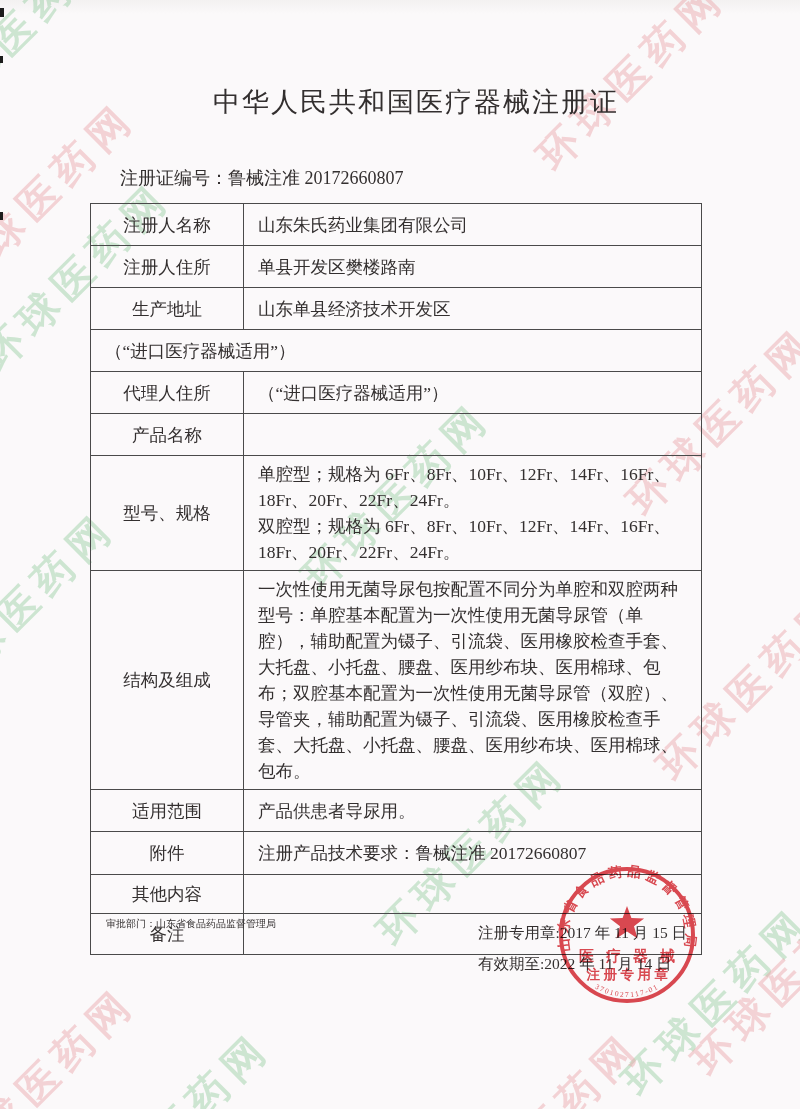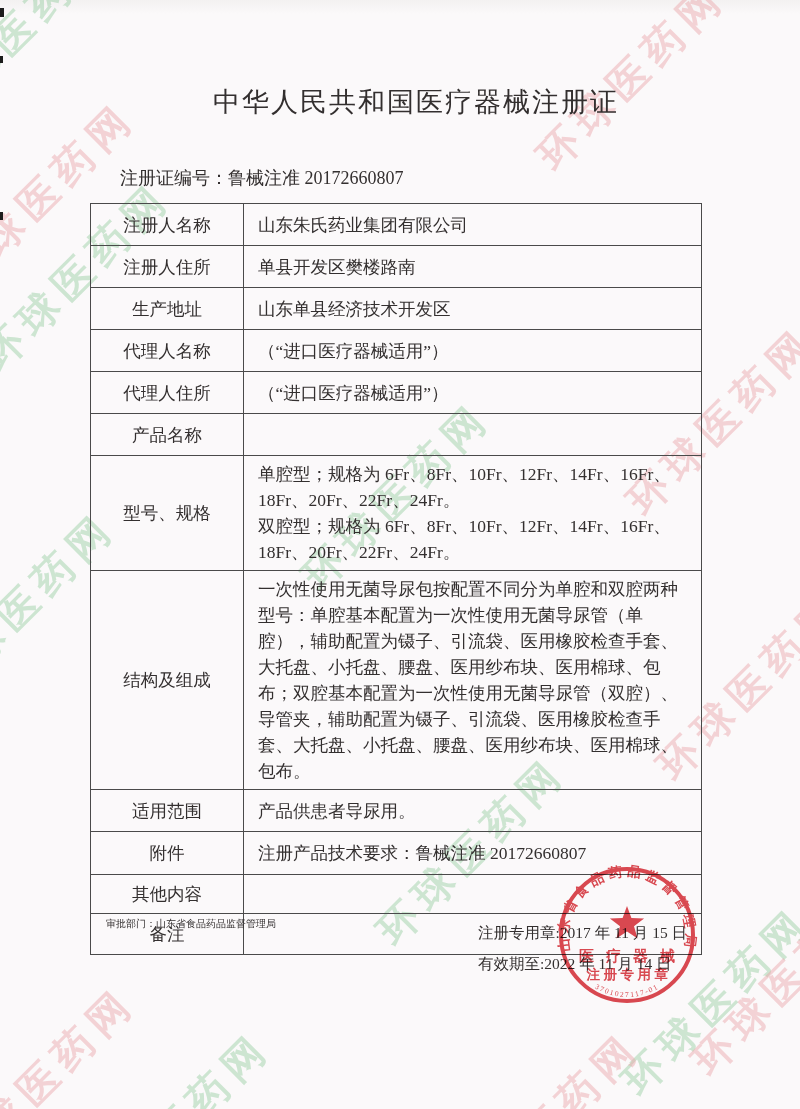--- a/index.html
+++ b/index.html
@@ -103,21 +103,20 @@
       <div class="tlabel">注册人住所</div>
       <div class="tvalue">单县开发区樊楼路南</div>
     </div>
 
     <div class="trow rh-s">
       <div class="tlabel">生产地址</div>
       <div class="tvalue">山东单县经济技术开发区</div>
     </div>
 
     <div class="trow rh-s">
-      <div class="tlabel">代理人名称</div>
       <div class="tvalue">（“进口医疗器械适用”）</div>
     </div>
 
     <div class="trow rh-s">
       <div class="tlabel">代理人住所</div>
       <div class="tvalue">（“进口医疗器械适用”）</div>
     </div>
 
     <div class="trow rh-s">
       <div class="tlabel">产品名称</div>

